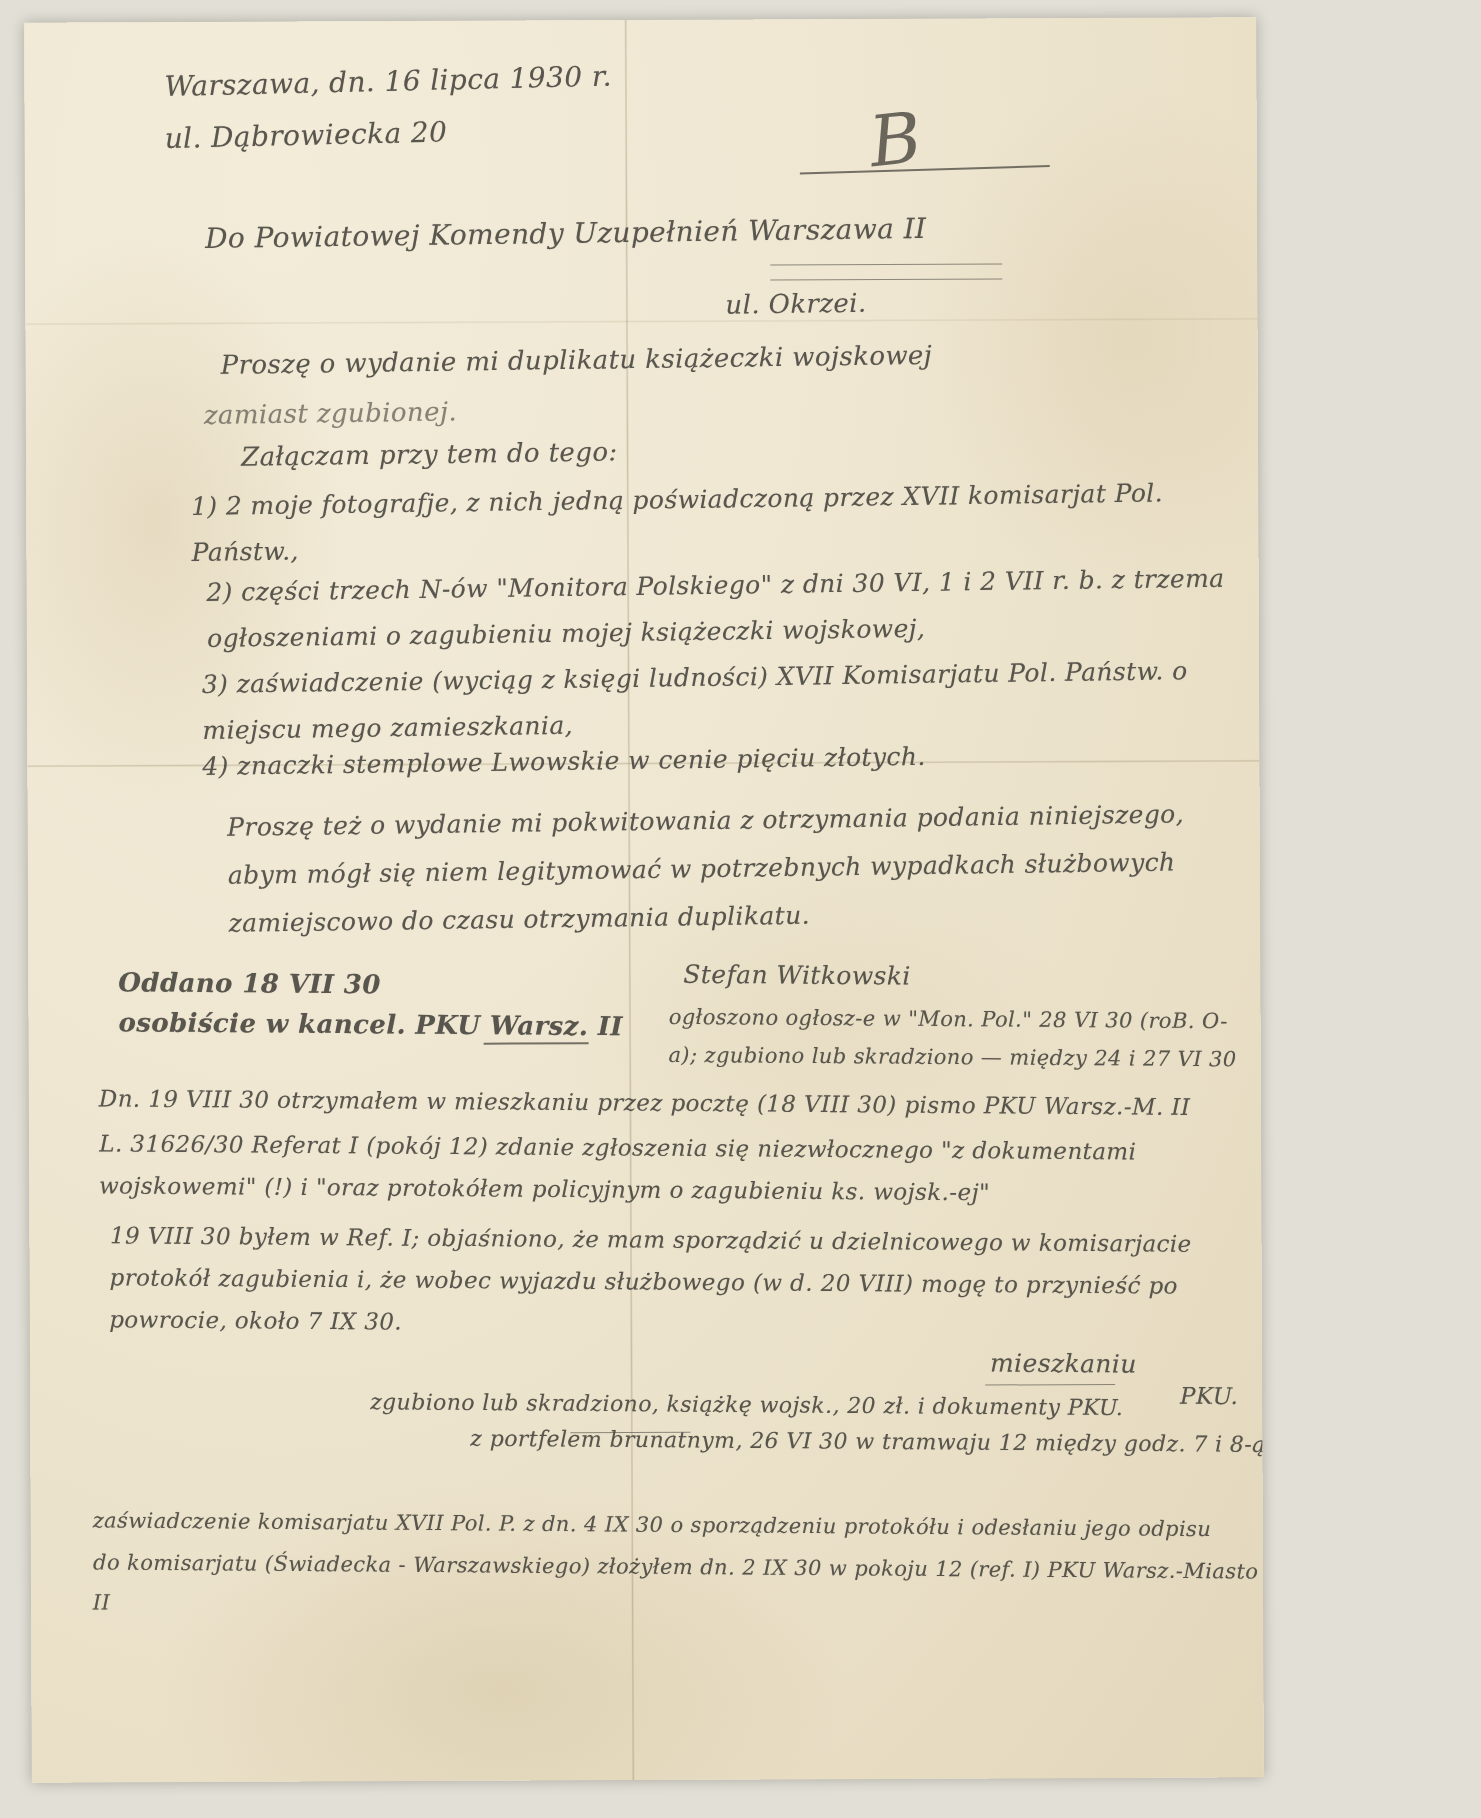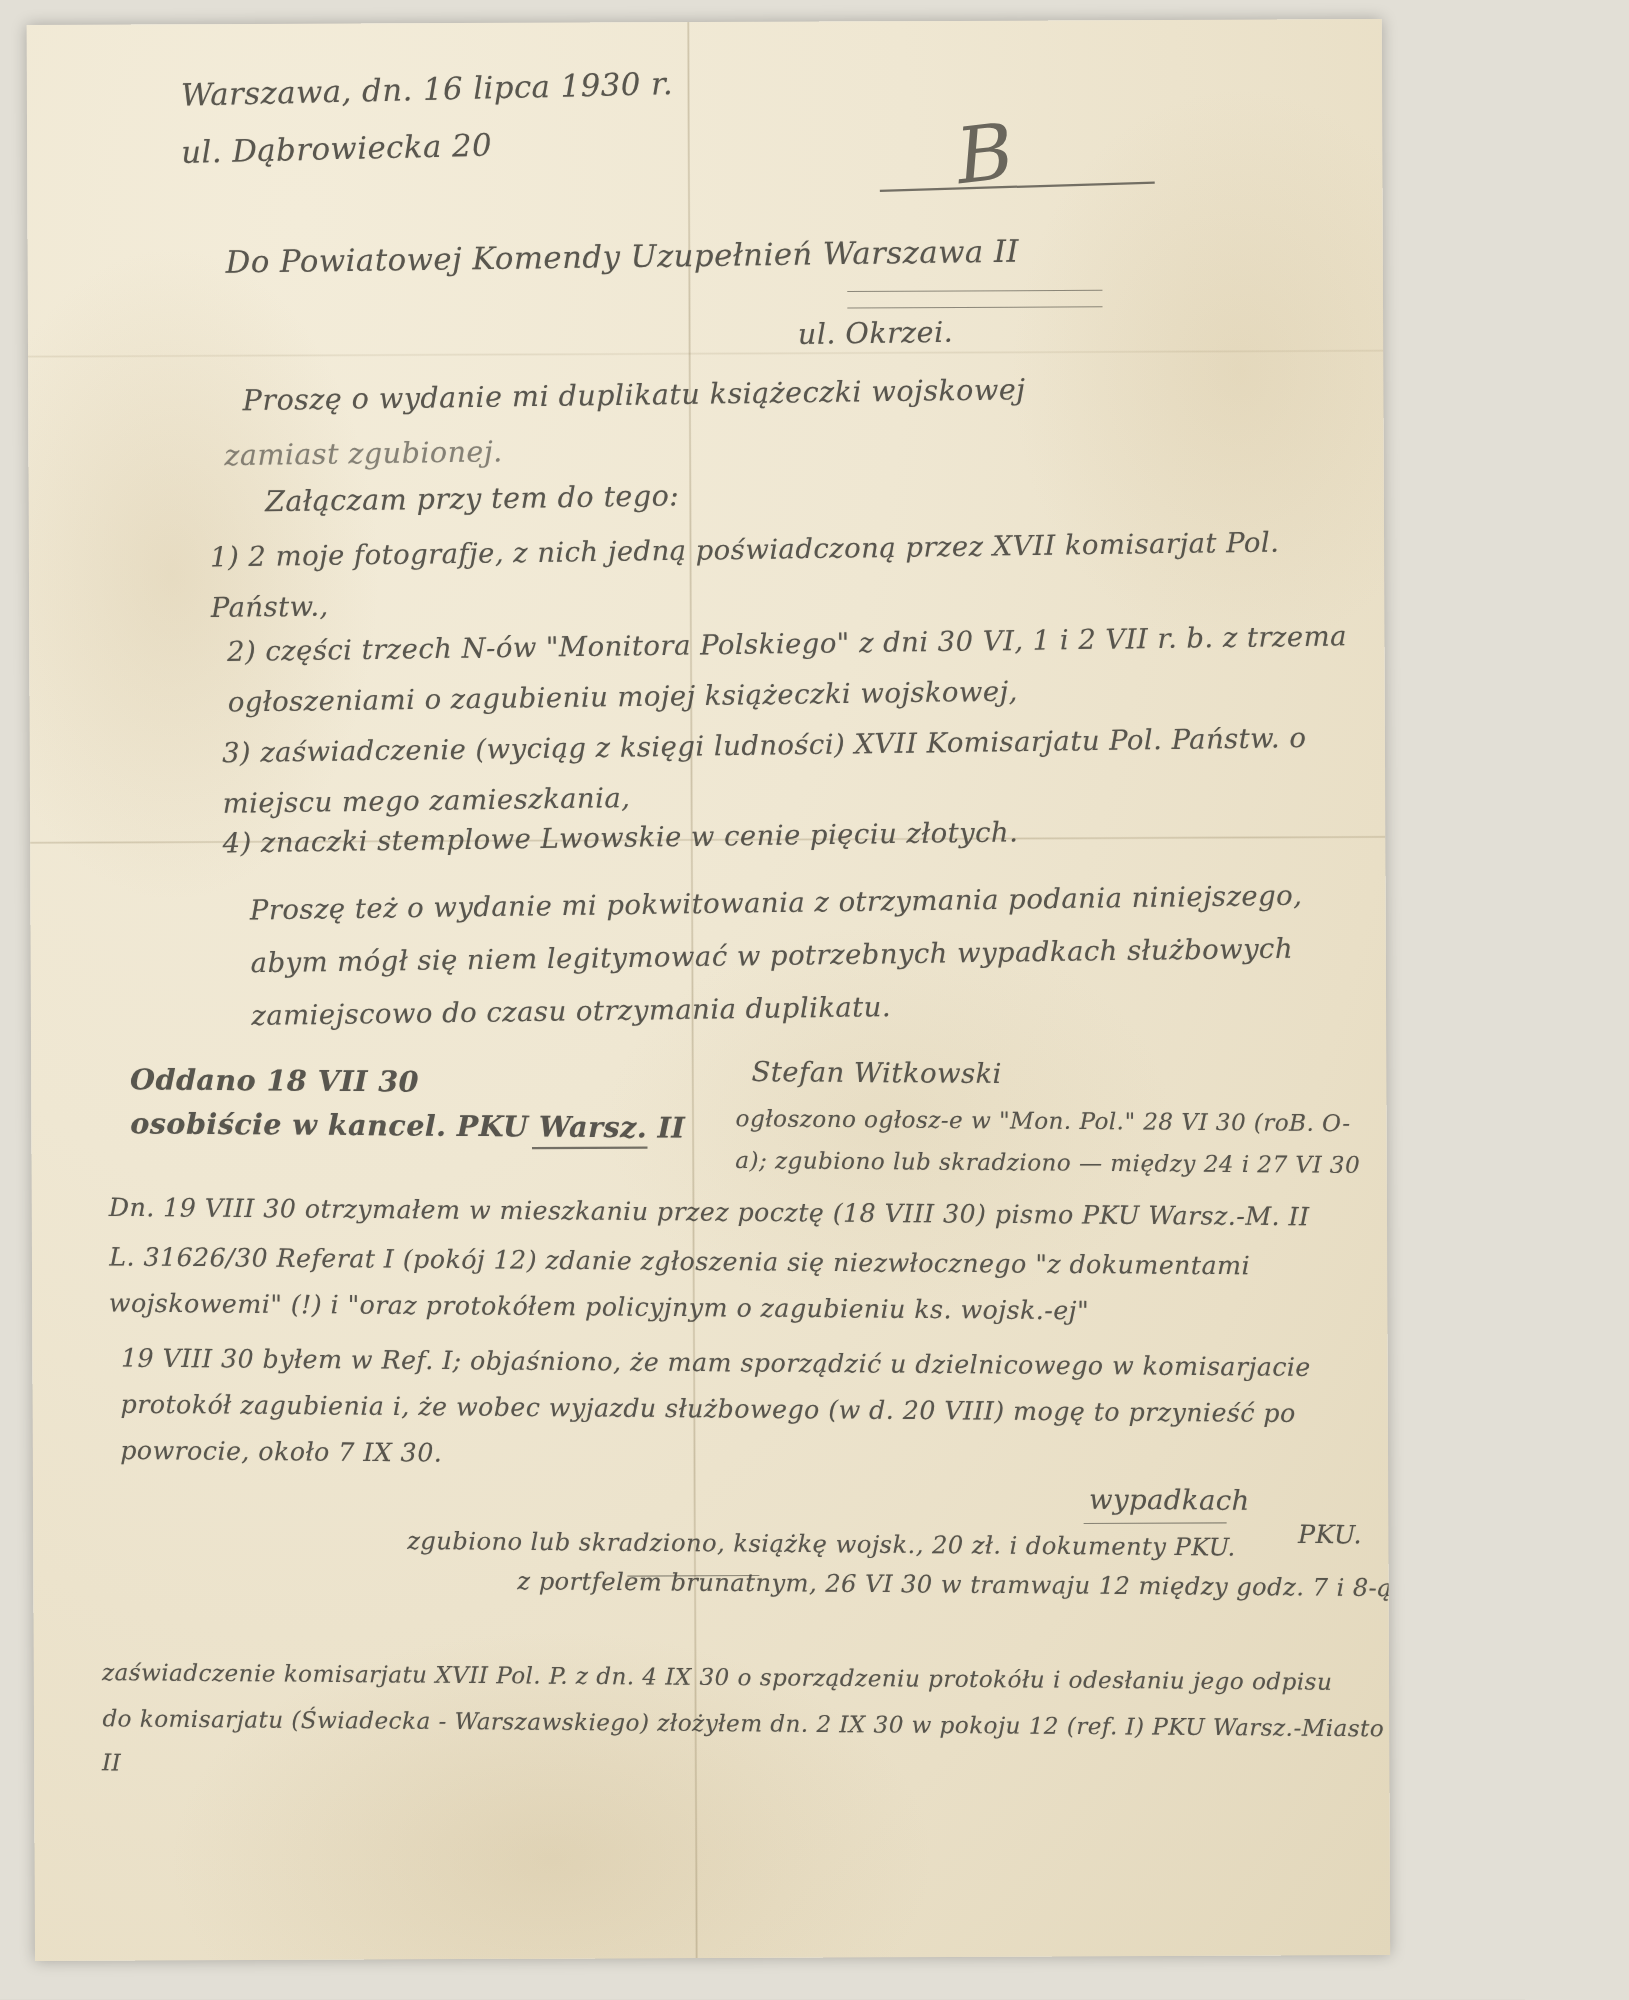--- a/index.html
+++ b/index.html
@@ -144,21 +144,21 @@
     <div class="hw s26 bold-hw rotp" style="left:90px; top:985px;">osobiście w kancel. PKU Warsz. II</div>
     <div class="rule" style="left:455px; top:1022px; width:105px;"></div>
 
     <div class="hw s25 rotp" style="left:655px; top:940px;">Stefan Witkowski</div>
     <div class="hw s21 rotp" style="left:640px; top:978px; width:580px; white-space:normal; line-height:38px;">ogłoszono ogłosz-e w "Mon. Pol." 28 VI 30 (roB. O-a); zgubiono lub skradziono — między 24 i 27 VI 30</div>
 
     <div class="hw s23 rotp" style="left:70px; top:1055px; width:1130px; white-space:normal; line-height:42px;">Dn. 19 VIII 30 otrzymałem w mieszkaniu przez pocztę (18 VIII 30) pismo PKU Warsz.-M. II</div>
     <div class="hw s23 rotp" style="left:70px; top:1100px; width:1140px; white-space:normal; line-height:42px;">L. 31626/30 Referat I (pokój 12) zdanie zgłoszenia się niezwłocznego "z dokumentami wojskowemi" (!) i "oraz protokółem policyjnym o zagubieniu ks. wojsk.-ej"</div>
     <div class="hw s23 rotp" style="left:80px; top:1192px; width:1140px; white-space:normal; line-height:42px;">19 VIII 30 byłem w Ref. I; objaśniono, że mam sporządzić u dzielnicowego w komisarjacie protokół zagubienia i, że wobec wyjazdu służbowego (w d. 20 VIII) mogę to przynieść po powrocie, około 7 IX 30.</div>
 
-    <div class="hw s25 rotp" style="left:960px; top:1330px;">wypadkach</div>
+    <div class="hw s25 rotp" style="left:960px; top:1330px;">mieszkaniu</div>
     <div class="rule-thin" style="left:955px; top:1366px; width:130px;"></div>
     <div class="hw s23 rotp" style="left:1150px; top:1365px;text-align:center;">PKU.</div>
 
     <div class="hw s22 rotp" style="left:340px; top:1368px;">zgubiono lub skradziono, książkę wojsk., 20 zł. i dokumenty PKU.</div>
     <div class="rule-thin" style="left:540px; top:1412px; width:120px;"></div>
     <div class="hw s22 rotp" style="left:440px; top:1405px;">z portfelem brunatnym, 26 VI 30 w tramwaju 12 między godz. 7 i 8-ą.</div>
 
     <div class="hw s21 rotp" style="left:62px; top:1478px; width:1160px; white-space:normal; line-height:40px;">zaświadczenie komisarjatu XVII Pol. P. z dn. 4 IX 30 o sporządzeniu protokółu i odesłaniu jego odpisu</div>
     <div class="hw s21 rotp" style="left:62px; top:1520px; width:1170px; white-space:normal; line-height:40px;">do komisarjatu (Świadecka - Warszawskiego) złożyłem dn. 2 IX 30 w pokoju 12 (ref. I) PKU Warsz.-Miasto II</div>
 

